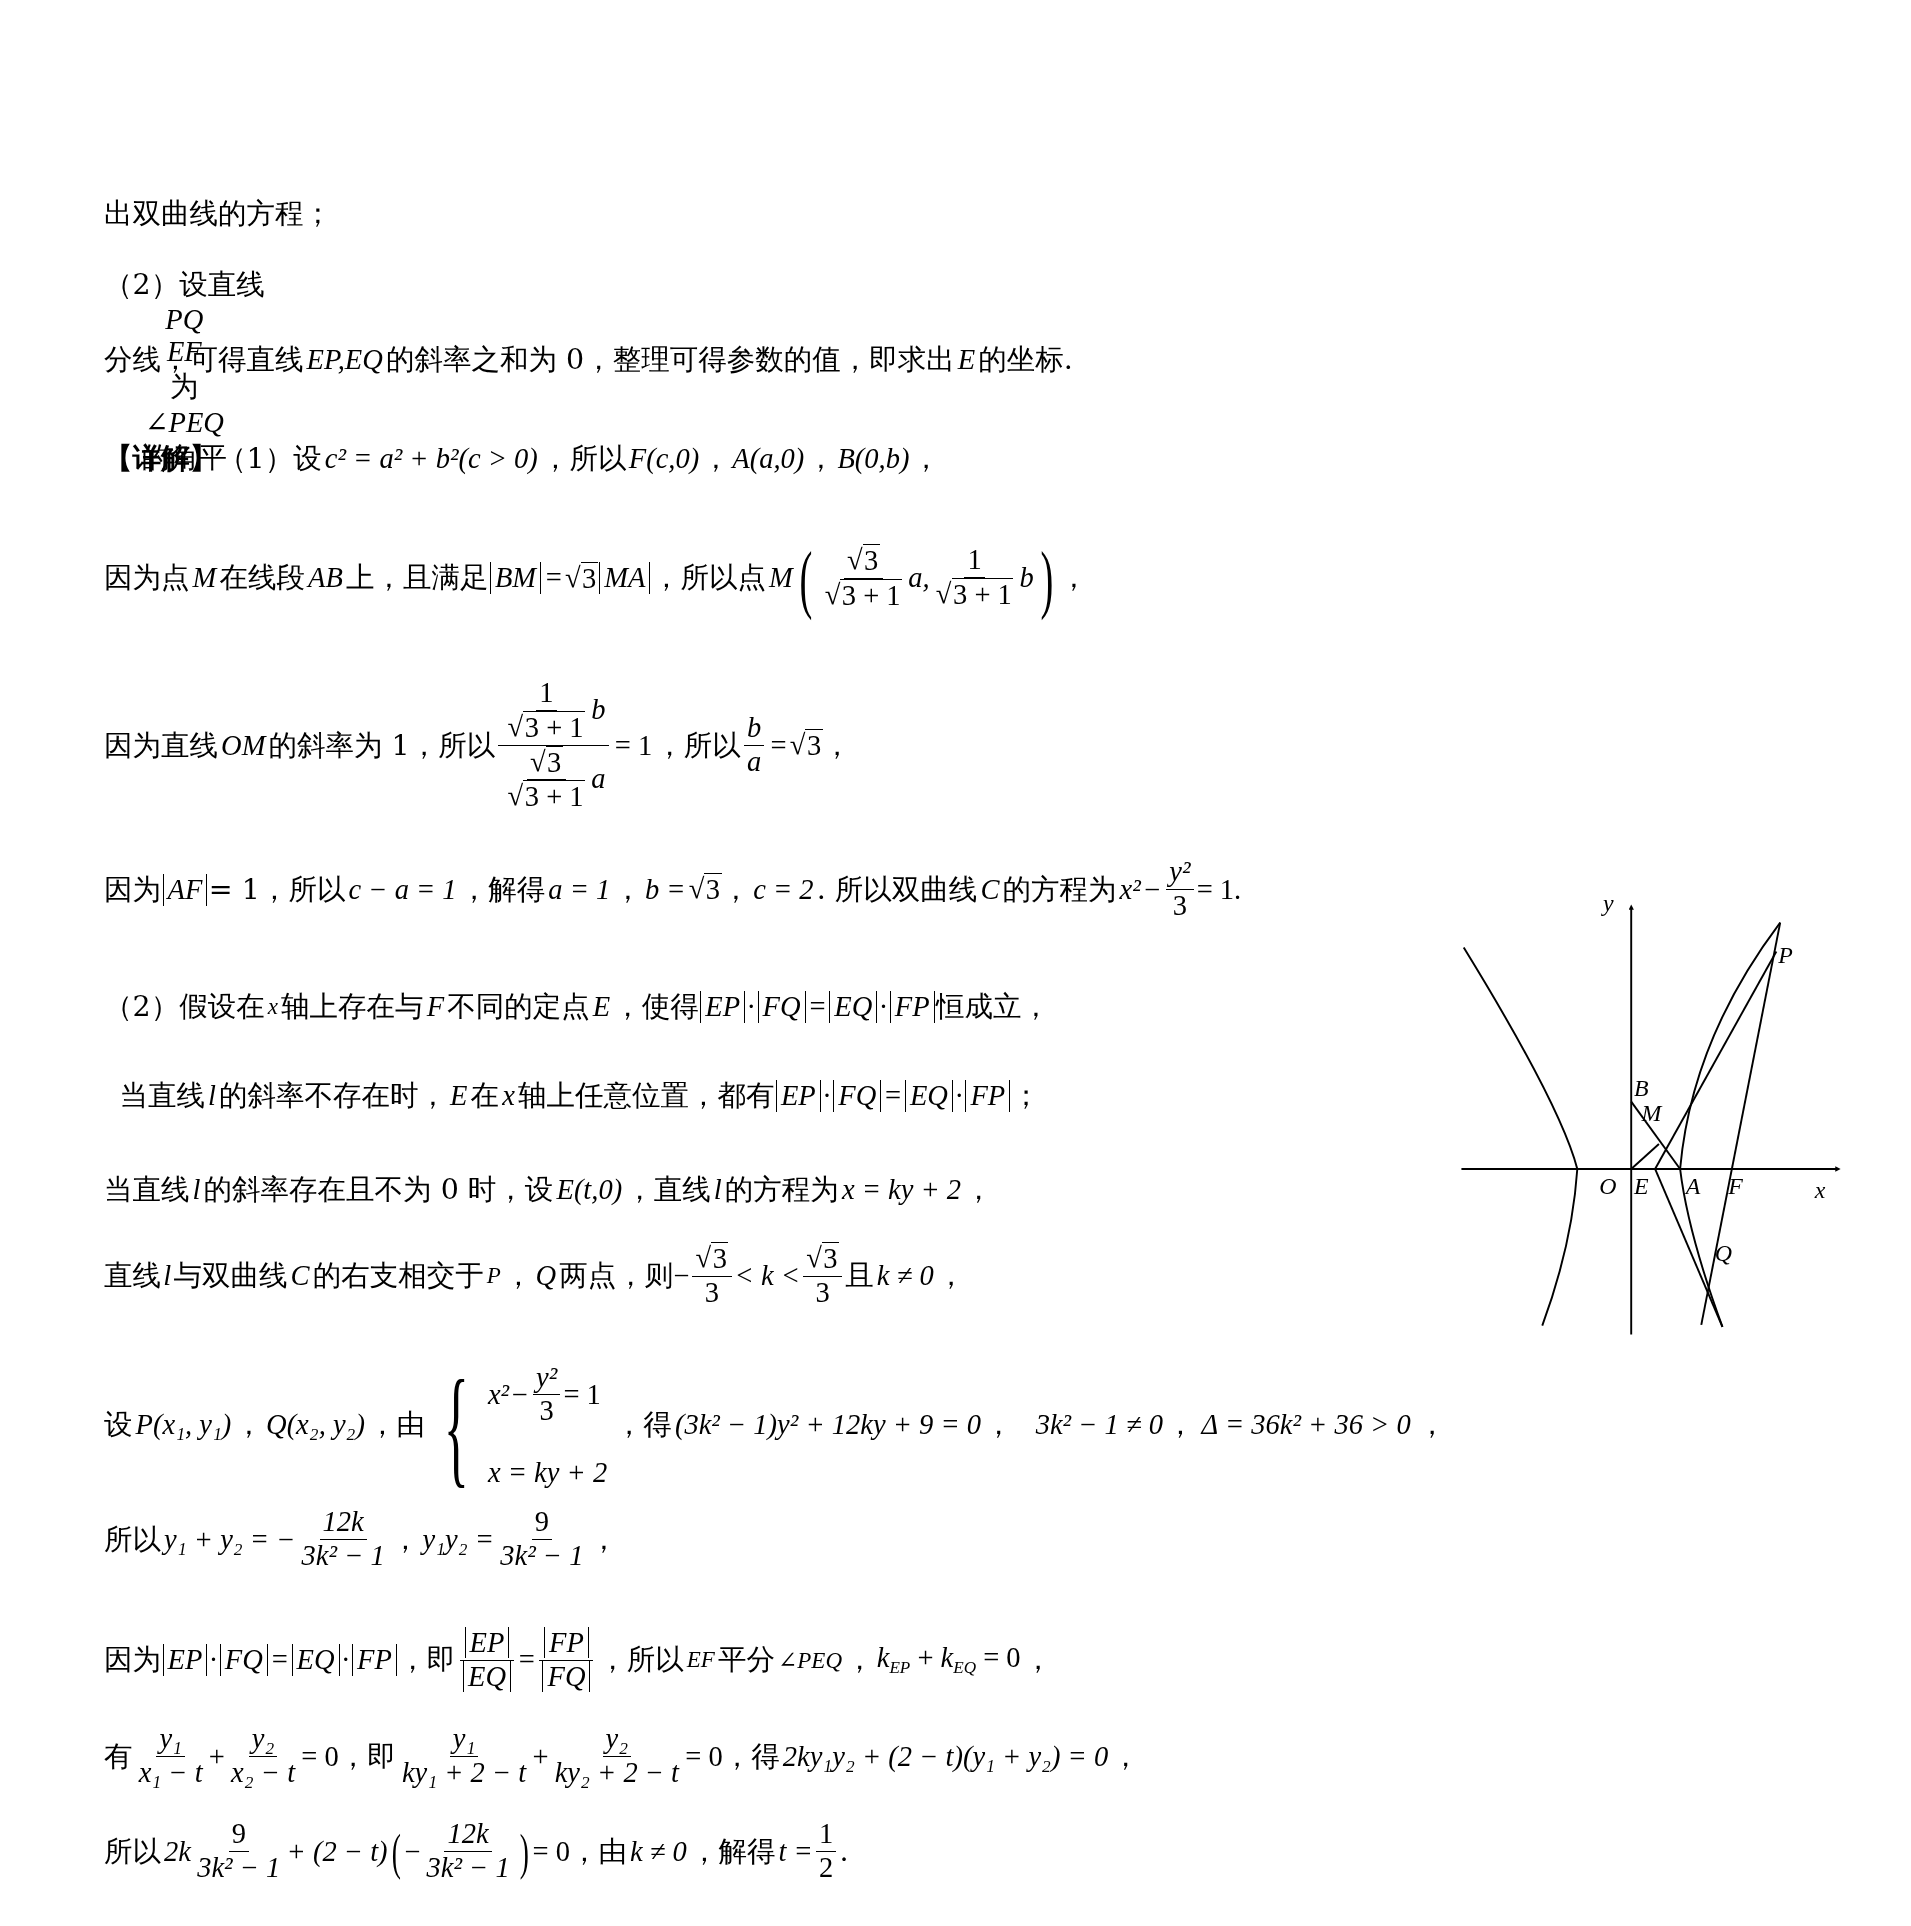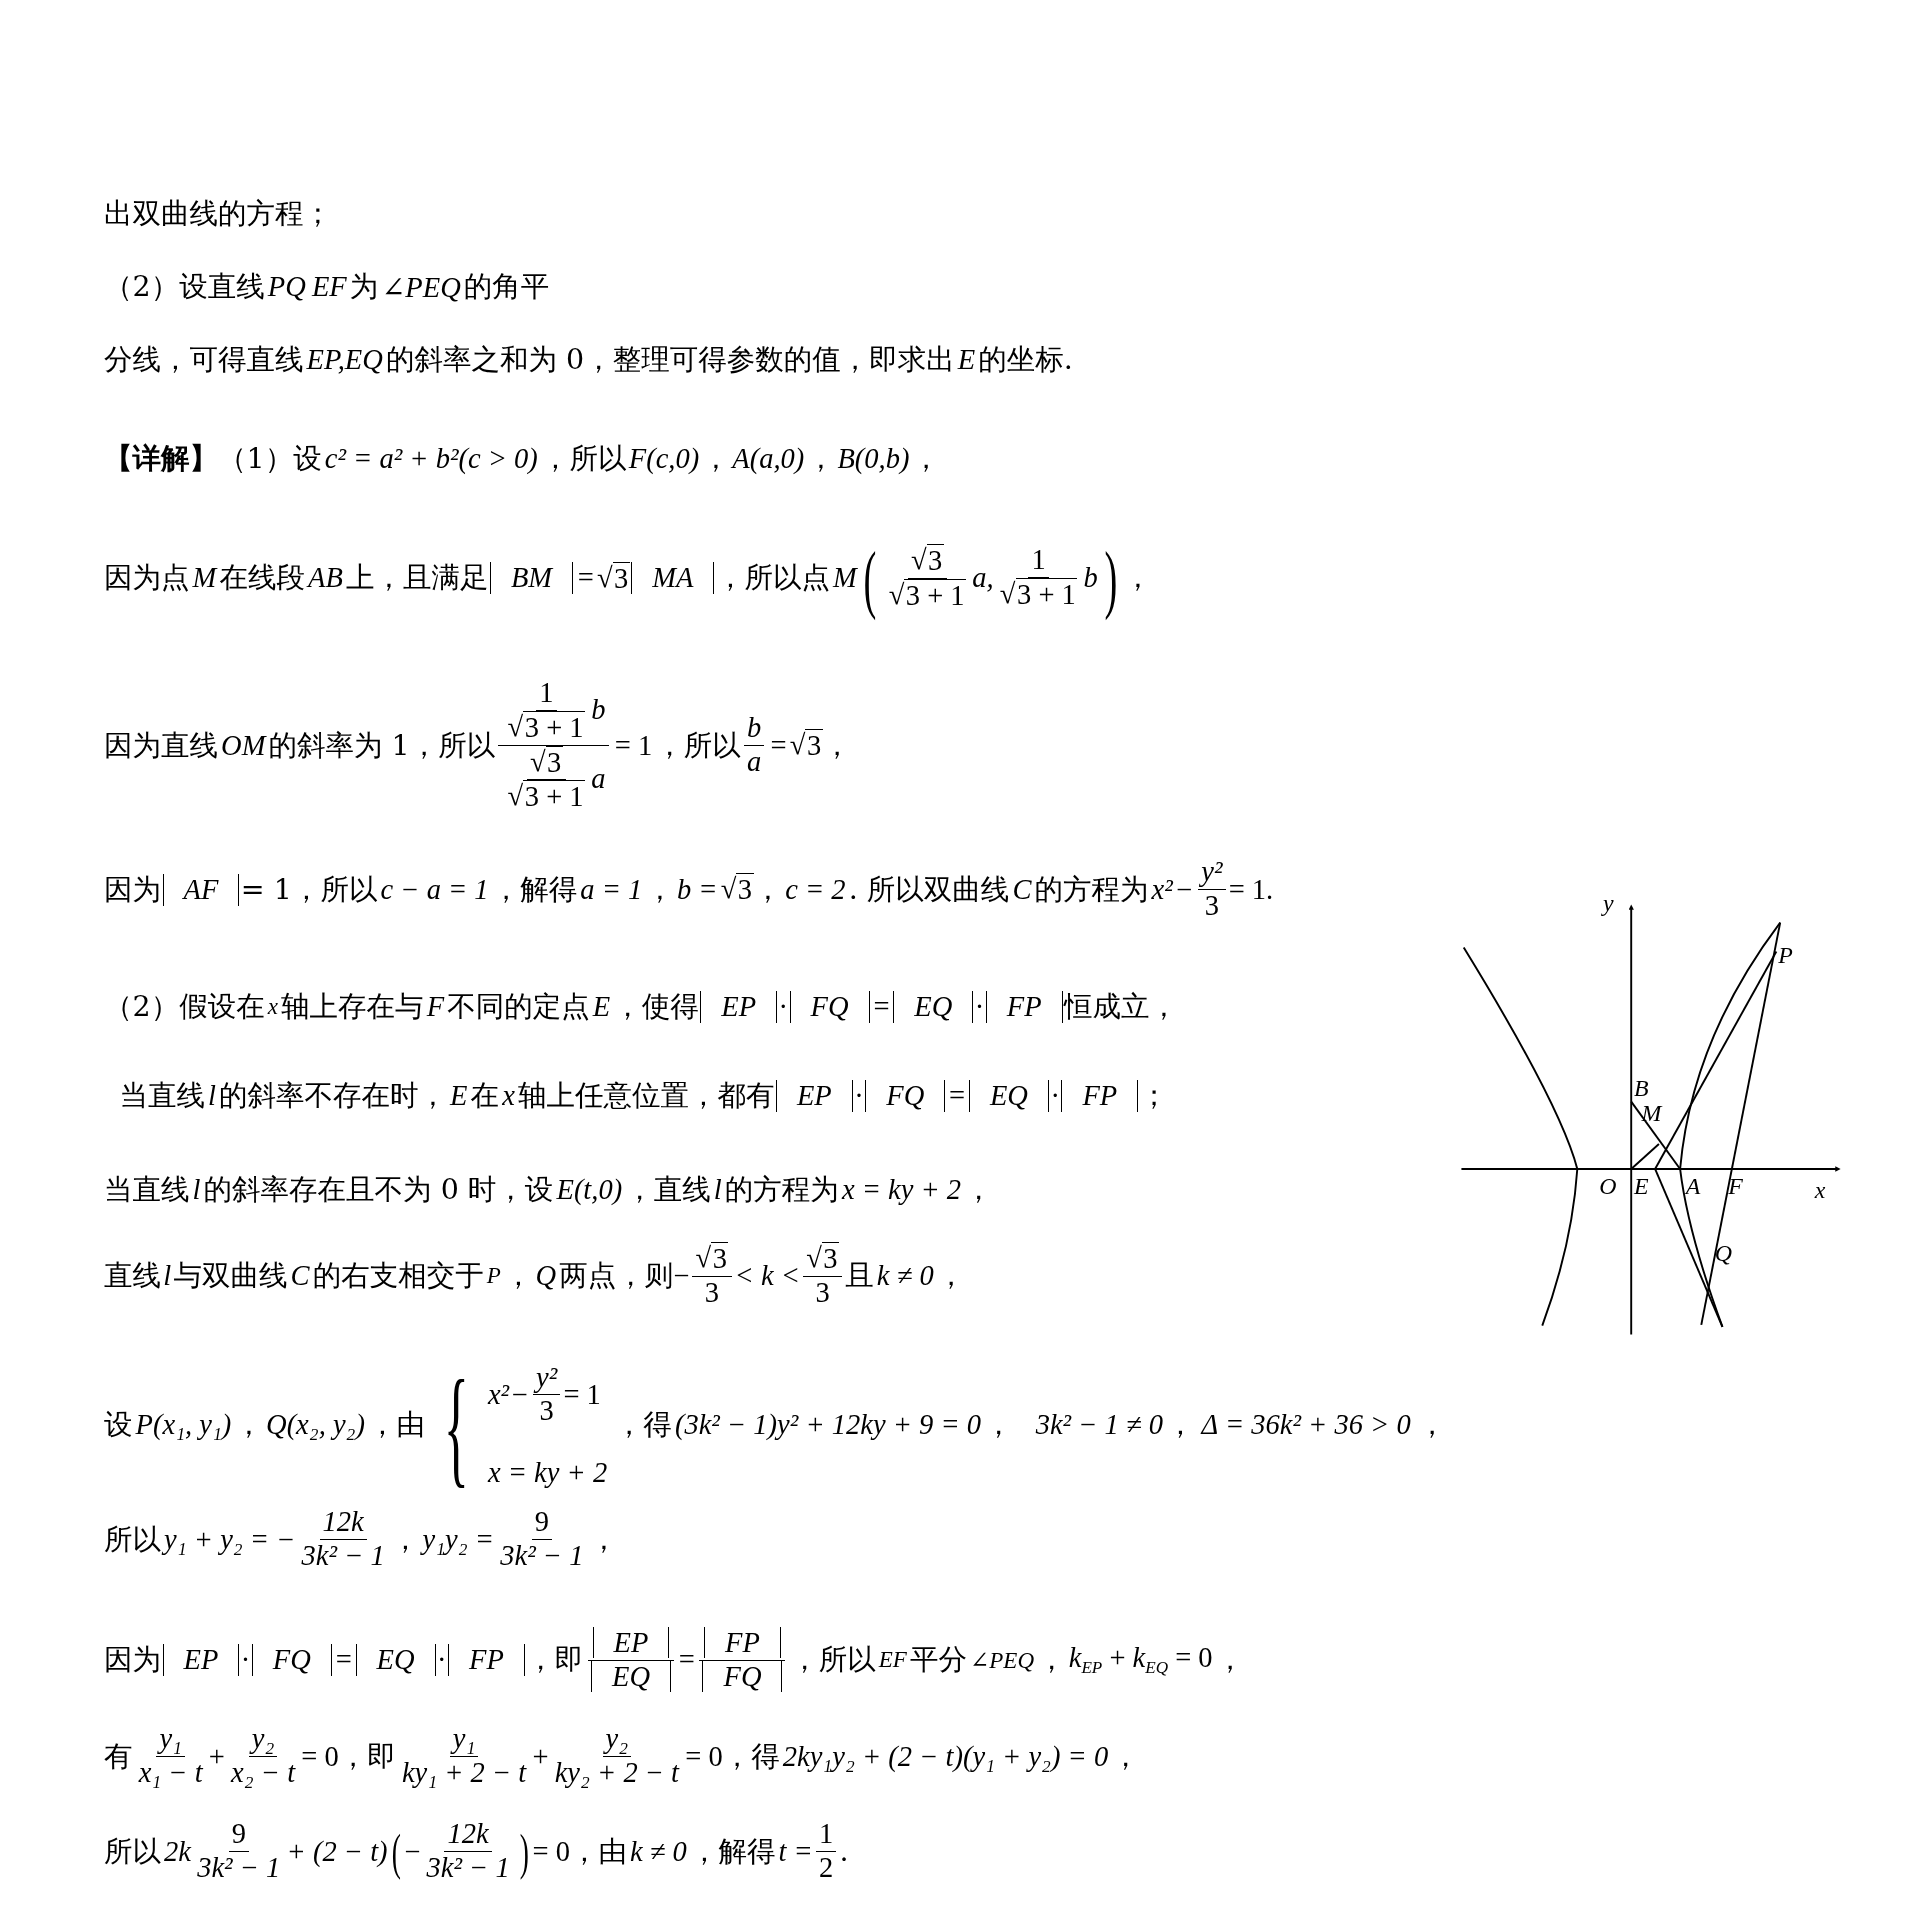--- a/index.html
+++ b/index.html
@@ -10,37 +10,37 @@
   }
   .line { position: absolute; left: 104px; white-space: nowrap; display: flex; align-items: center; }
   .m { font-family: "Liberation Serif", "DejaVu Serif", serif; font-style: italic; }
   .r { font-family: "Liberation Serif", "DejaVu Serif", serif; font-style: normal; }
   .frac { display: inline-flex; flex-direction: column; align-items: center; vertical-align: middle; margin: 0 3.1px; }
   .frac > .num { border-bottom: 1.9px solid #000; padding: 0 3.1px; line-height: 1.15; text-align: center; }
   .frac > .den { padding: 0 3.1px; line-height: 1.15; text-align: center; }
   .sqrt { display: inline-flex; align-items: stretch; }
   .sqrt .rad { font-style: normal; }
   .sqrt .body { border-top: 1.9px solid #000; padding: 0 1.5px; }
-  .abs { border-left: 1.5px solid #000; border-right: 1.5px solid #000; padding: 0 20px; margin: 0 1.5px; }
+  .abs { border-left: 1.5px solid #000; border-right: 1.5px solid #000; padding: 0 4px; margin: 0 1.5px; }
   .big-paren { font-size: 77px; font-weight: 100; line-height: 1; transform: scaleX(0.5); display: inline-block; }
   .mid-paren { font-size: 50px; font-weight: 100; line-height: 1; transform: scaleX(0.55); display: inline-block; }
   .brace { font-size: 131px; font-weight: 100; line-height: 1; transform: scaleX(0.4); display: inline-block; }
   sub { font-size: 0.6em; vertical-align: -0.35em; }
   .system { display: inline-flex; flex-direction: column; justify-content: space-between; height: 127px; }
   #figure { position: absolute; left: 1445px; top: 886px; width: 424px; height: 462px; }
   .indent { padding-left: 15.4px; }
 </style>
 </head>
 <body>
 
 <div class="line" style="top:193px;height:42px;">
   <span>出双曲线的方程；</span>
 </div>
 
-<div class="line" style="top:266px;height:42px;">
+<div class="line" style="top:266px;height:42px;flex-direction:column;">
   <span>（2）设直线</span>
   <span class="m" style="margin:0 3.1px;">PQ</span>
   <span class="m" style="margin:0 3.1px;">EF</span>
   <span>为</span>
   <span class="m" style="margin:0 3.1px;">∠PEQ</span>
   <span>的角平</span>
 </div>
 
 <div class="line" style="top:339px;height:42px;">
   <span>分线，可得直线</span>

